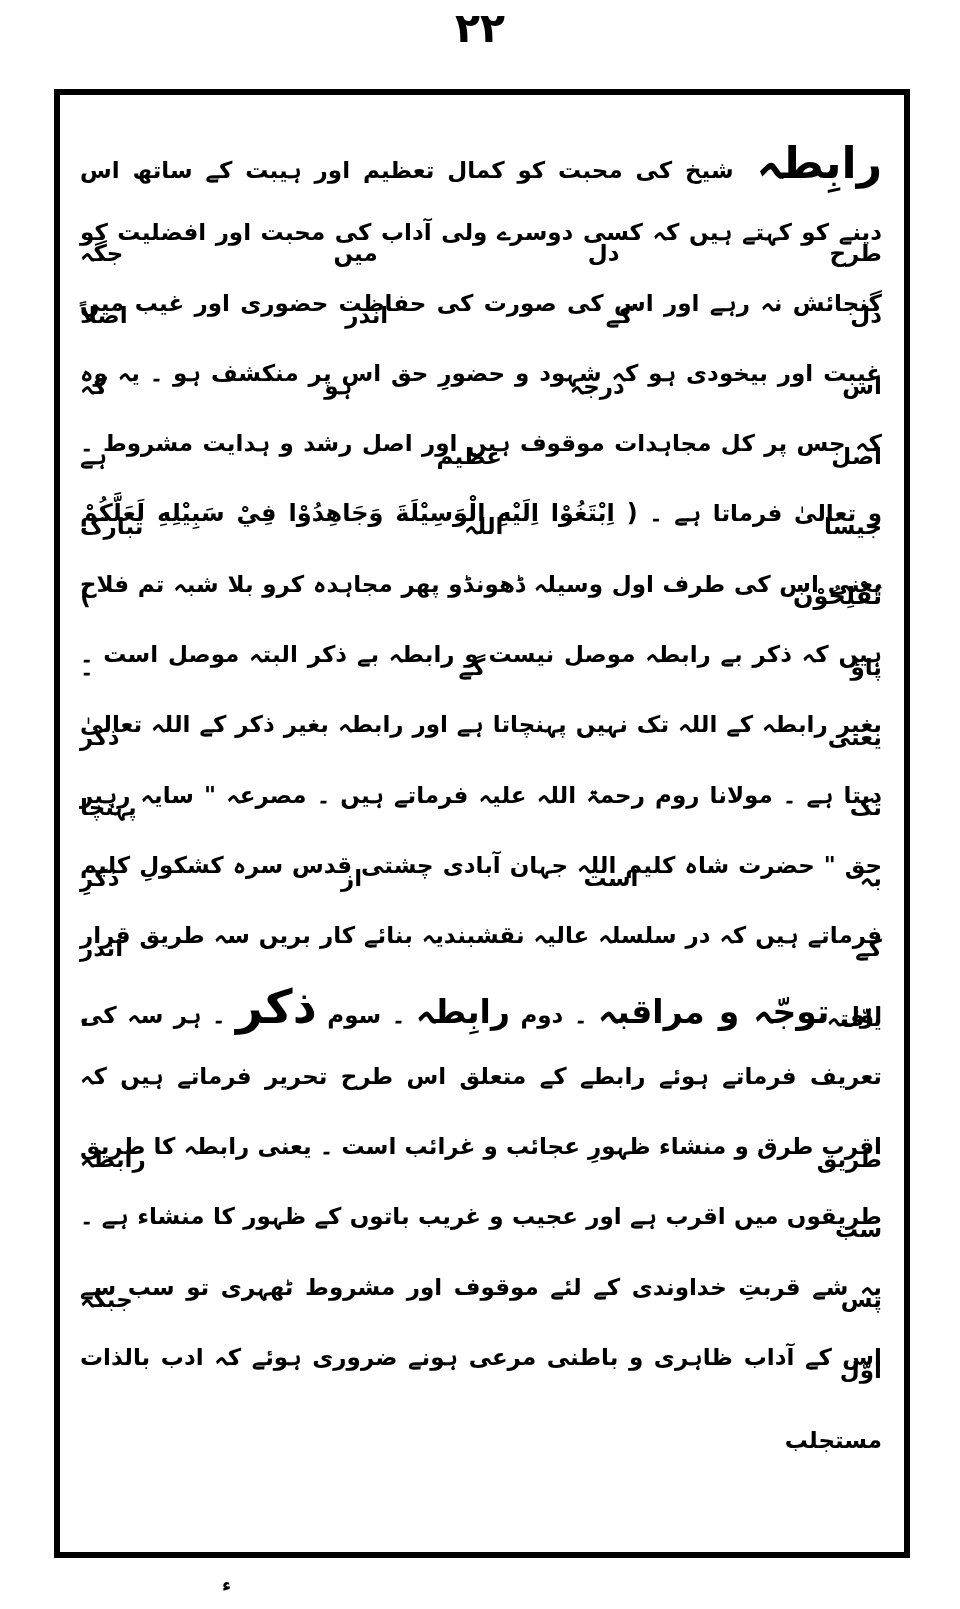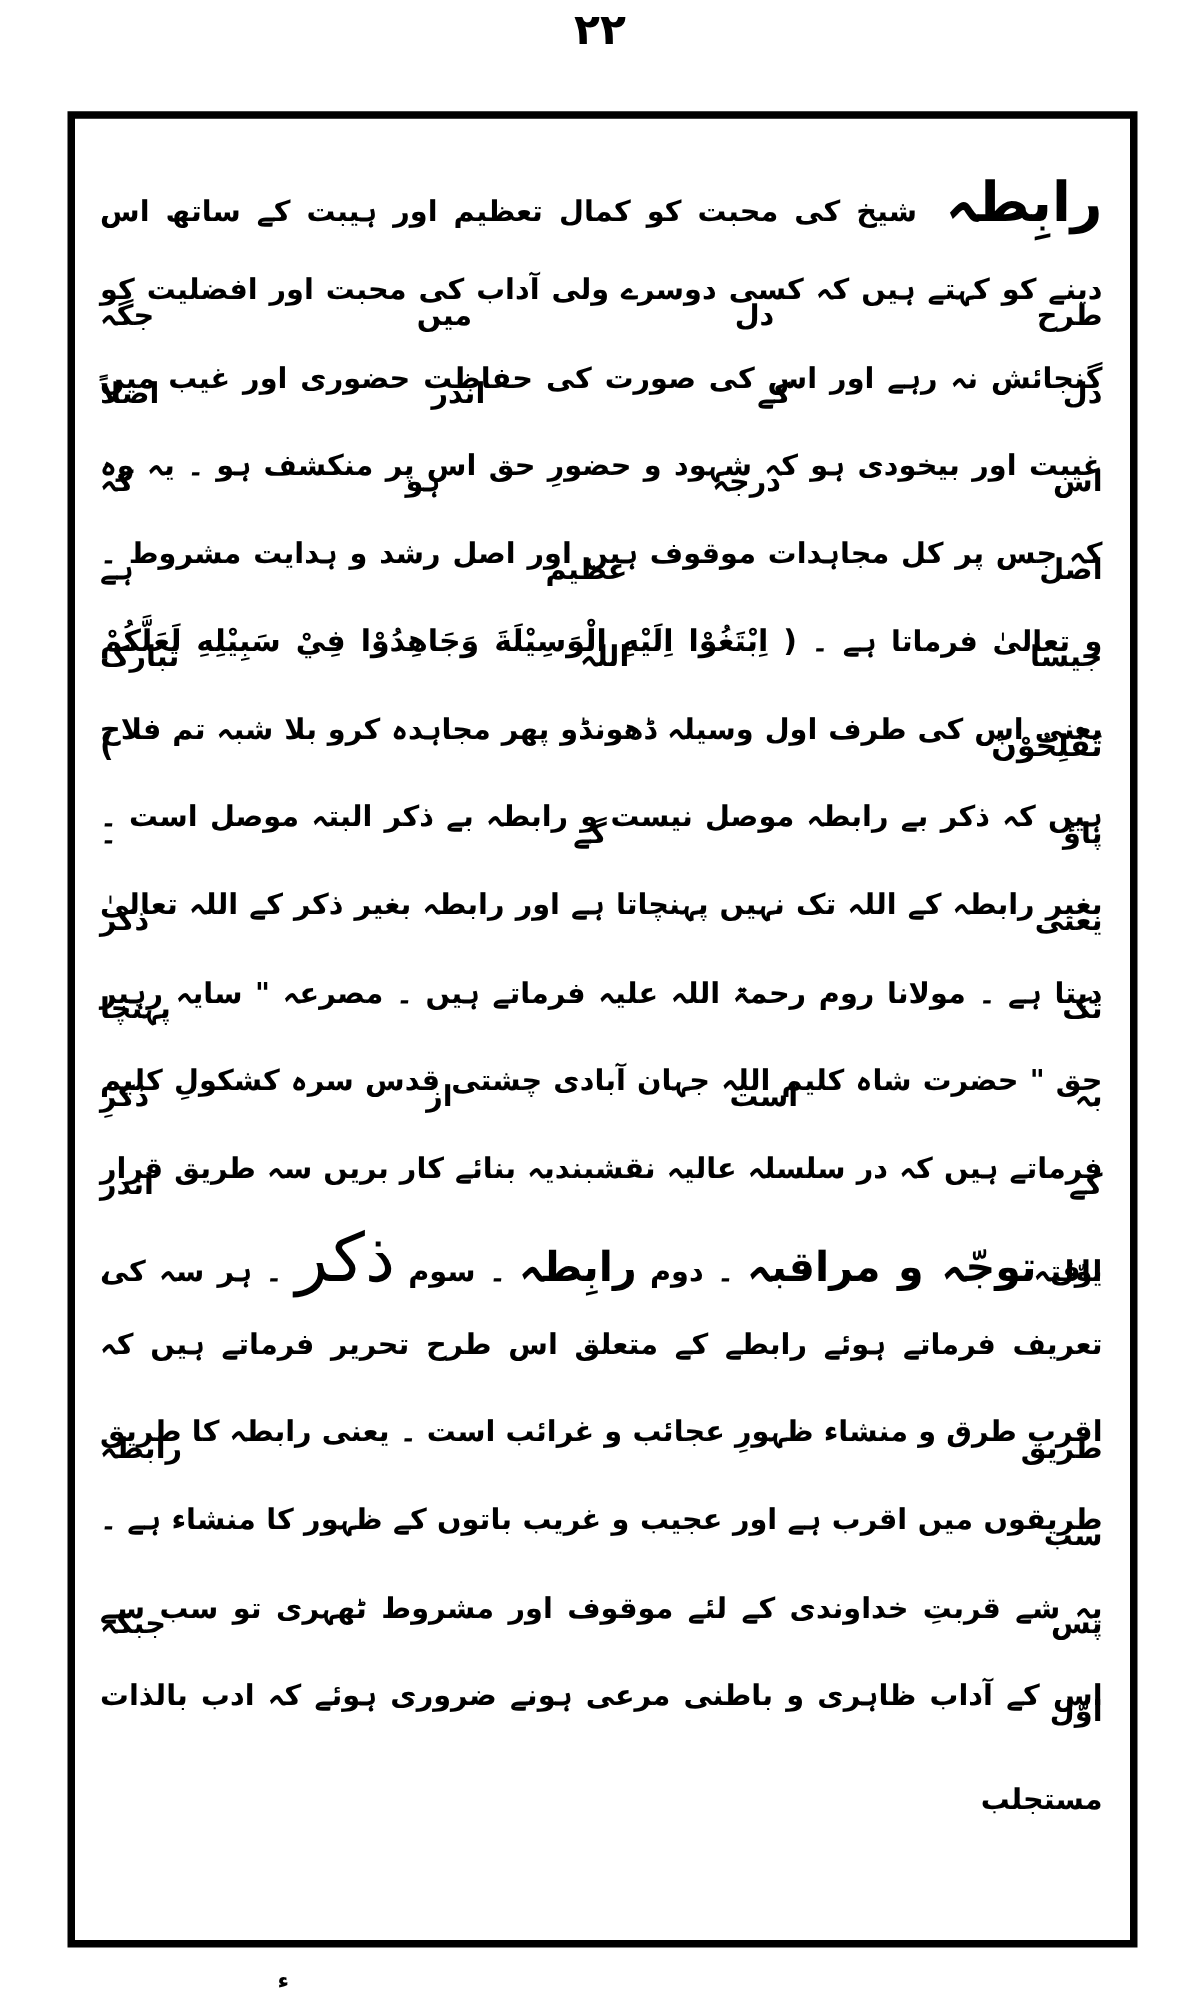--- a/index.html
+++ b/index.html
@@ -9,21 +9,21 @@
     margin:0 auto;
     background:#ffffff;
     color:#000;
     font-family:"DejaVu Sans", sans-serif;
     overflow:hidden;
   }
   .page-number {
     position:absolute;
     top:4px; left:0; width:100%;
     text-align:center;
-    font-size:34px;
+    font-size:41px;
     font-weight:bold;
     letter-spacing:4px;
   }
   .frame {
     position:absolute;
     left:54px; top:89px;
     width:856px; height:1469px;
     border:6px solid #000;
     box-sizing:border-box;
     padding:26px 22px 0 20px;
@@ -43,21 +43,21 @@
   .lead {
     font-size:44px;
     font-weight:bold;
     padding-left:10px;
   }
   .verse {
     font-weight:bold;
     font-size:24px;
   }
   .em-md { font-size:33px; font-weight:bold; }
-  .em-lg { font-size:54px; font-weight:normal; letter-spacing:2px; }
+  .em-lg { font-size:47px; font-weight:bold; letter-spacing:2px; }
   .last-line {
     text-align-last:right;
     padding-right:34px;
   }
   .stray {
     position:absolute;
     left:222px; top:1574px;
     font-size:18px;
     font-weight:bold;
   }

